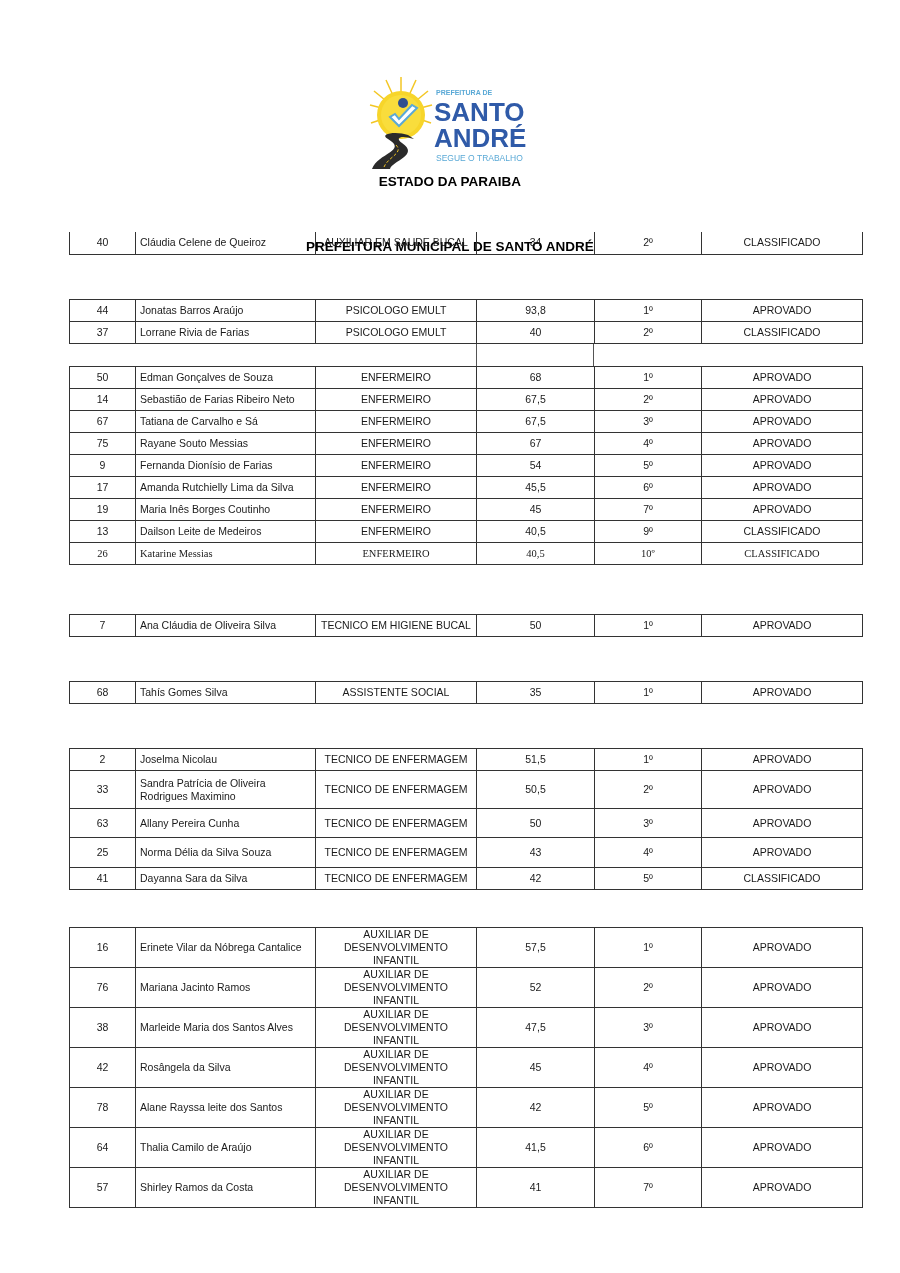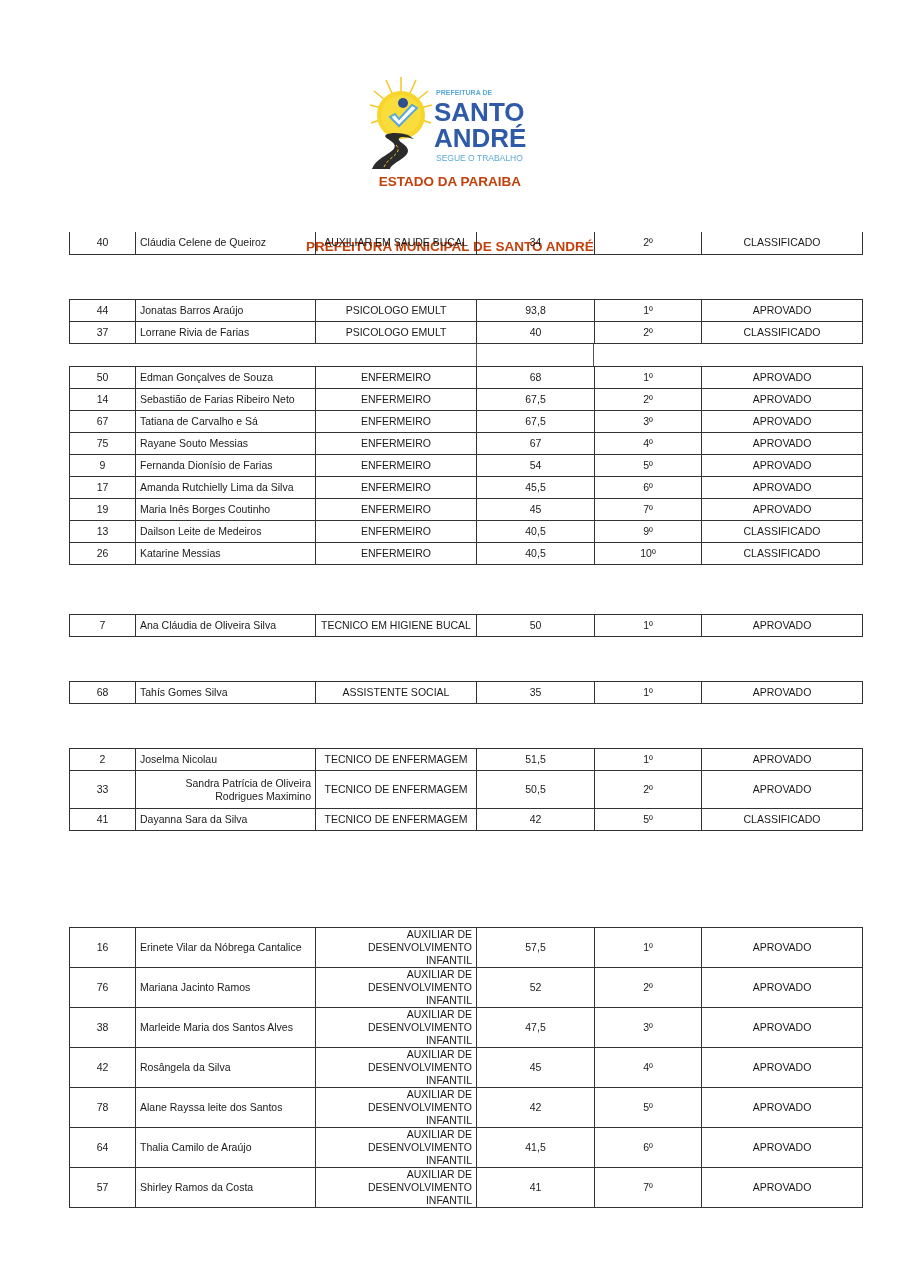--- a/index.html
+++ b/index.html
@@ -5,34 +5,34 @@
     html, body { margin: 0; padding: 0; background: #ffffff; }
     body {
       width: 900px; height: 1273px; position: relative; overflow: hidden;
       font-family: "Liberation Sans", sans-serif; color: #1a1a1a;
     }
     .logo {
       position: absolute; left: 368px; top: 73px; width: 162px; height: 96px;
     }
     .header-title {
       position: absolute; left: 0; width: 900px; text-align: center;
-      font-weight: bold; font-size: 13.5px; color: #c2410c;
+      font-weight: bold; font-size: 13.5px; color: #000000;
     }
     .t1 { top: 174px; }
     .t2 { top: 193px; margin-top: 46px; }
 
     table.grid {
       position: absolute; left: 69px; border-collapse: collapse;
       table-layout: fixed; width: 793px; font-size: 10.5px;
     }
     table.grid td {
       border: 1px solid #333; padding: 0 4px; vertical-align: middle;
       line-height: 13px; overflow: hidden; white-space: nowrap;
     }
-    table.grid td.wrap { white-space: normal; text-align: right; }
+    table.grid td.wrap { white-space: normal; }
     col.c1 { width: 66px; } col.c2 { width: 180px; } col.c3 { width: 161px; }
     col.c4 { width: 118px; } col.c5 { width: 107px; } col.c6 { width: 161px; }
     td.ctr { text-align: center; }
     td.lft { text-align: left; padding-left: 5px; }
     td.name-low { vertical-align: bottom; padding-bottom: 1px; }
 
     
     table.notop tr:first-child td { border-top: none; }
 
     .gap-row {
@@ -201,21 +201,21 @@
     <td class="ctr">APROVADO</td>
   </tr>
   <tr style="height:22px;">
     <td class="ctr">13</td>
     <td class="lft">Dailson Leite de Medeiros</td>
     <td class="ctr">ENFERMEIRO</td>
     <td class="ctr">40,5</td>
     <td class="ctr">9º</td>
     <td class="ctr">CLASSIFICADO</td>
   </tr>
-  <tr style="height:22px;">
+  <tr style="height:22px;font-family:Liberation Serif, serif;">
     <td class="ctr">26</td>
     <td class="lft">Katarine Messias</td>
     <td class="ctr">ENFERMEIRO</td>
     <td class="ctr">40,5</td>
     <td class="ctr">10º</td>
     <td class="ctr">CLASSIFICADO</td>
   </tr>
 </tbody>
   </table>
 
@@ -280,20 +280,36 @@
     <td class="ctr">APROVADO</td>
   </tr>
   <tr style="height:38px;">
     <td class="ctr">33</td>
     <td class="lft wrap">Sandra Patrícia de Oliveira Rodrigues Maximino</td>
     <td class="ctr">TECNICO DE ENFERMAGEM</td>
     <td class="ctr">50,5</td>
     <td class="ctr">2º</td>
     <td class="ctr">APROVADO</td>
   </tr>
+  <tr style="height:29px;">
+    <td class="ctr">63</td>
+    <td class="lft">Allany Pereira Cunha</td>
+    <td class="ctr">TECNICO DE ENFERMAGEM</td>
+    <td class="ctr">50</td>
+    <td class="ctr">3º</td>
+    <td class="ctr">APROVADO</td>
+  </tr>
+  <tr style="height:30px;">
+    <td class="ctr">25</td>
+    <td class="lft">Norma Délia da Silva Souza</td>
+    <td class="ctr">TECNICO DE ENFERMAGEM</td>
+    <td class="ctr">43</td>
+    <td class="ctr">4º</td>
+    <td class="ctr">APROVADO</td>
+  </tr>
   <tr style="height:22px;">
     <td class="ctr">41</td>
     <td class="lft">Dayanna Sara da Silva</td>
     <td class="ctr">TECNICO DE ENFERMAGEM</td>
     <td class="ctr">42</td>
     <td class="ctr">5º</td>
     <td class="ctr">CLASSIFICADO</td>
   </tr>
 </tbody>
   </table>

